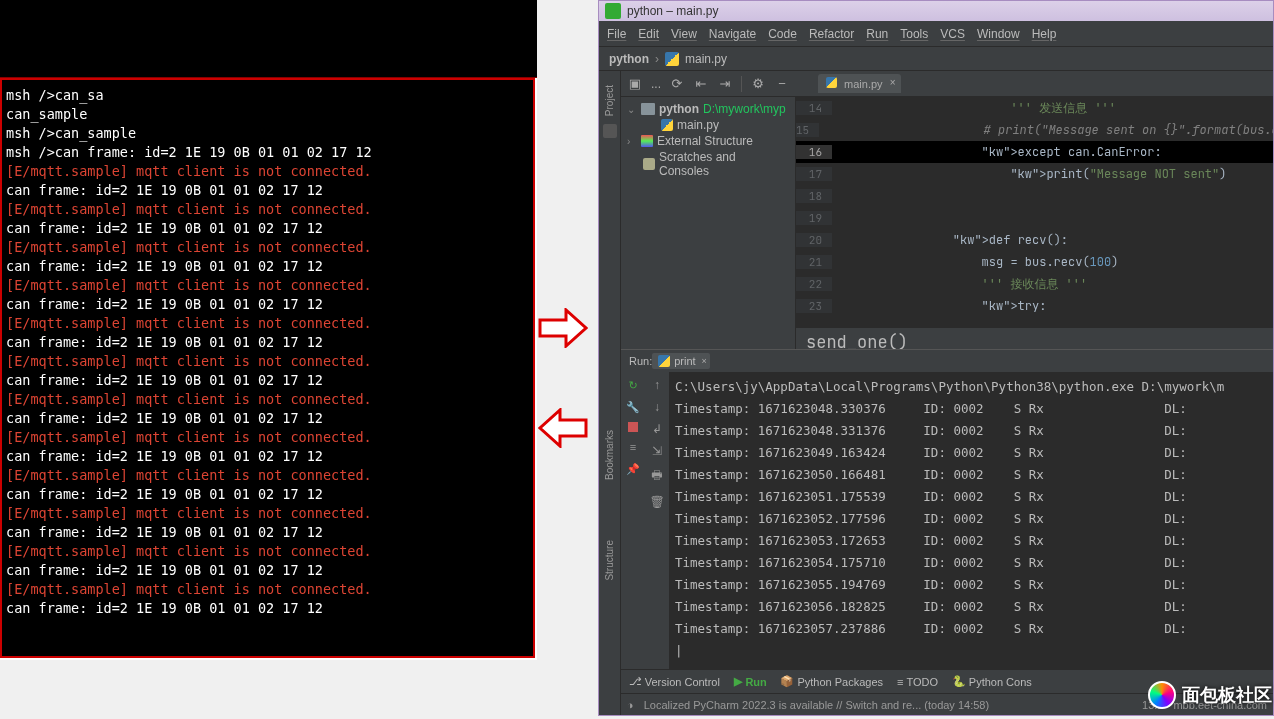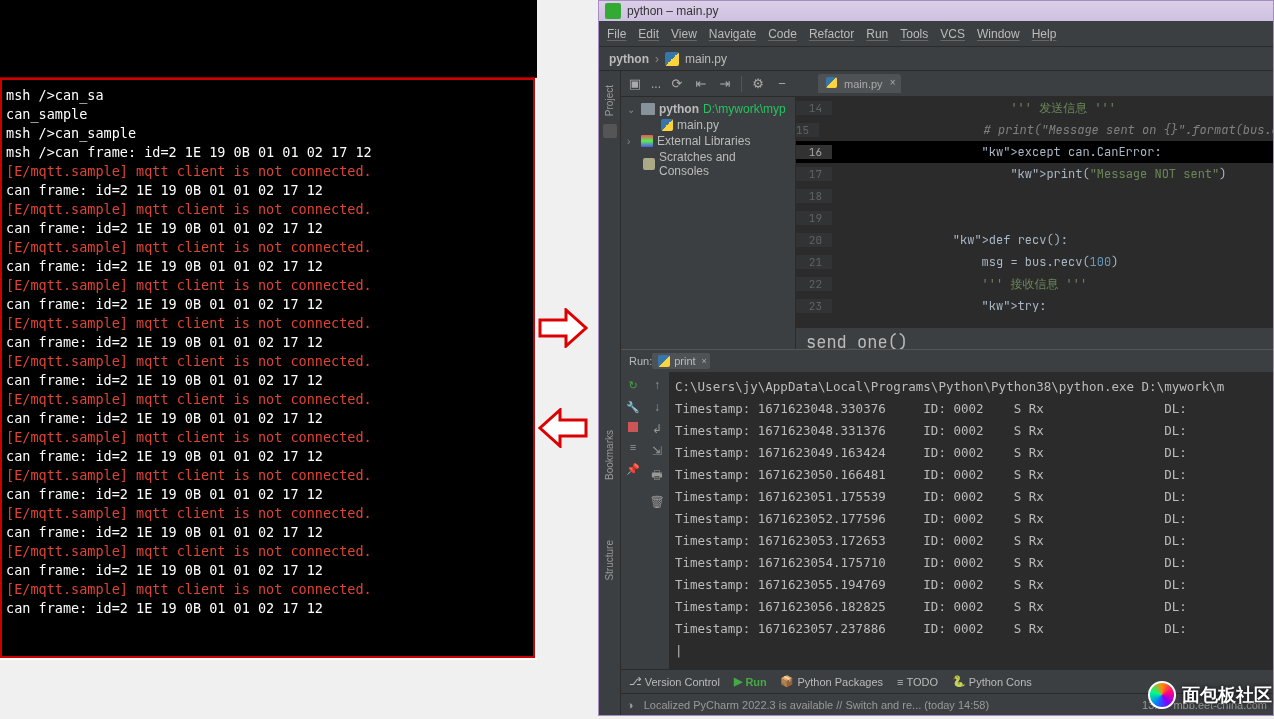--- a/index.html
+++ b/index.html
@@ -179,21 +179,21 @@
             <b>python</b>
             <span class="tree-dim">D:\mywork\myp</span>
           </div>
           <div class="tree-row i2">
             <span class="tree-py"></span>
             <span>main.py</span>
           </div>
           <div class="tree-row">
             <span class="tree-chev">›</span>
             <span class="tree-lib"></span>
-            <span>External Libraries</span>
+            <span>External Structure</span>
           </div>
           <div class="tree-row i1">
             <span class="tree-sc"></span>
             <span>Scratches and Consoles</span>
           </div>
         </div>
 
         <div class="ide-editor">
           <div class="ed-lines" id="edlines">
               <div class="ed-line">

